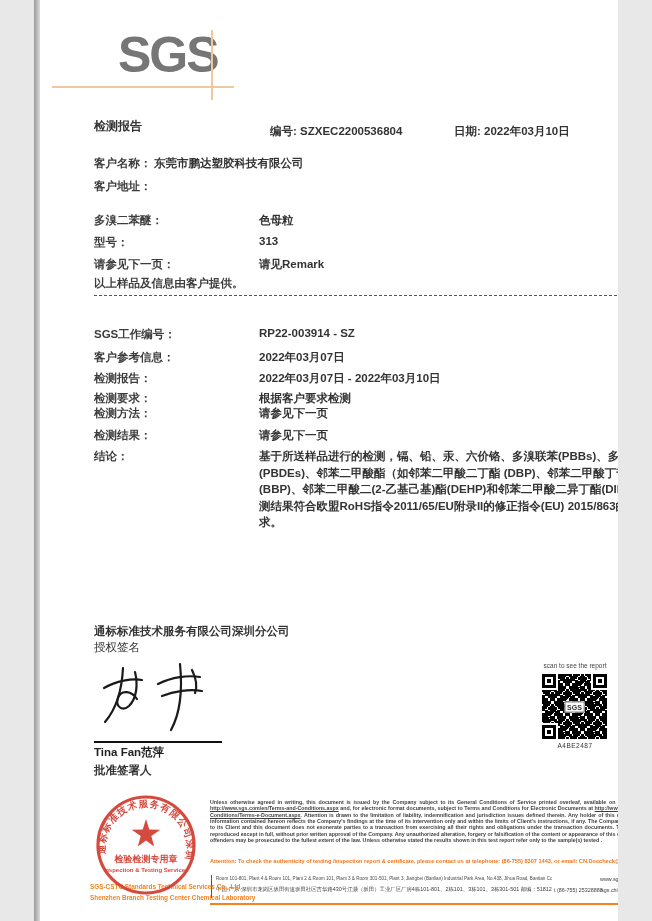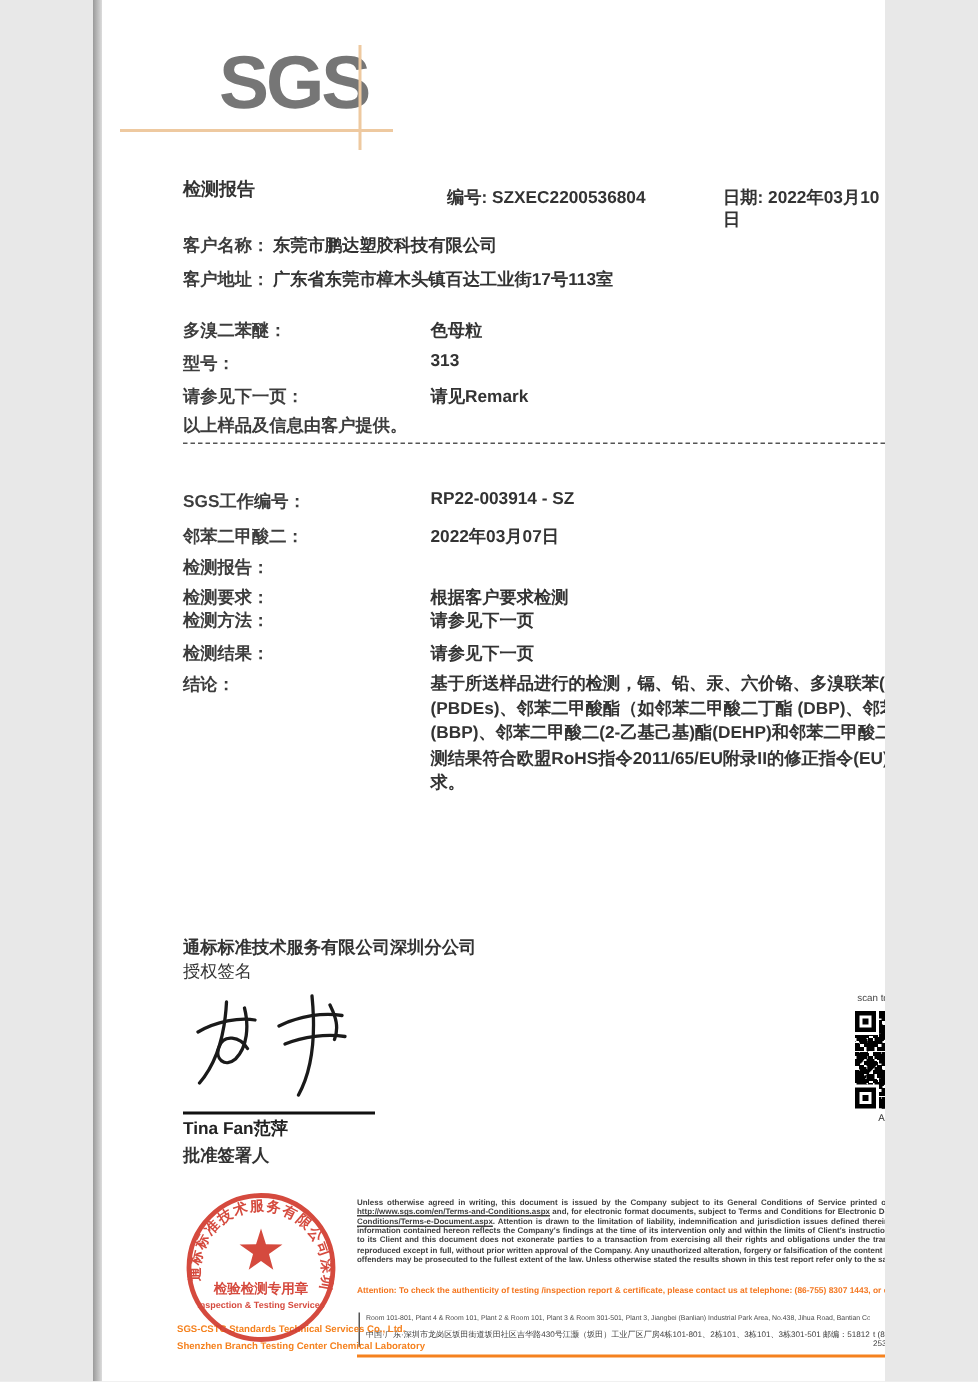--- a/index.html
+++ b/index.html
@@ -1,17 +1,17 @@
 <!DOCTYPE html>
 <html><head>
 <meta charset="utf-8">
 <style>
   html,body{margin:0;padding:0;background:#e8e8e8;}
   .page{
-    position:relative; width:528px; height:921px; background:#ffffff;
+    position:relative; width:584px; height:921px; background:#ffffff;
     font-family:"Liberation Sans","DejaVu Sans",sans-serif; color:#3a3a3a;
     overflow:hidden; margin:0 auto;
   }
   .abs{position:absolute;}
   .edge-strip{left:0;top:0;width:6px;height:921px;background:linear-gradient(to right,#9a9a9a,#dcdcdc);}
   
   .logo-text{left:84px;top:30px;font-size:50px;font-weight:700;color:#767676;letter-spacing:-2px;line-height:1;}
   .logo-hline{left:18px;top:86px;width:182px;height:2px;background:#eec9a0;}
   .logo-vline{left:177px;top:30px;width:2px;height:70px;background:#eec9a0;}
   
@@ -78,37 +78,37 @@
   <div class="abs logo-vline"></div>
 
   <div class="abs report-title">检测报告</div>
   <div class="abs hdr hdr-no"><span>编号:</span> <span>SZXEC2200536804</span></div>
   <div class="abs hdr hdr-date"><span>日期:</span> <span>2022年03月10日</span></div>
   <div class="abs hdr hdr-page">第1页,共7页</div>
 
   <div class="row-label lbl" style="top:156px">客户名称：</div>
   <div class="row-value val" style="left:120px;top:156px">东莞市鹏达塑胶科技有限公司</div>
   <div class="row-label lbl" style="top:179px">客户地址：</div>
-  <div class="row-value val" style="left:120px;top:179px">广东省东莞市樟木头镇百达工业街17号113室</div>
 
   <div class="row-label lbl" style="top:213px">多溴二苯醚：</div>
   <div class="row-value val" style="left:225px;top:213px">色母粒</div>
   <div class="row-label lbl" style="top:235px">型号：</div>
   <div class="row-value val" style="left:225px;top:235px">313</div>
   <div class="row-label lbl" style="top:257px">请参见下一页：</div>
   <div class="row-value val" style="left:225px;top:257px">请见Remark</div>
   <div class="row-label lbl" style="top:276px">以上样品及信息由客户提供。</div>
 
   <div class="abs dashed-sep"></div>
 
   <div class="row-label lbl" style="top:327px">SGS工作编号：</div>
   <div class="row-value val" style="left:225px;top:327px">RP22-003914 - SZ</div>
-  <div class="row-label lbl" style="top:350px">邻苯二甲酸二：</div>
+  <div class="row-label lbl" style="top:350px">客户参考信息：</div>
   <div class="row-value val" style="left:225px;top:350px">2022年03月07日</div>
   <div class="row-label lbl" style="top:371px">检测报告：</div>
+  <div class="row-value val" style="left:225px;top:371px">2022年03月07日 - 2022年03月10日</div>
   <div class="row-label lbl" style="top:391px">检测要求：</div>
   <div class="row-value val" style="left:225px;top:391px">根据客户要求检测</div>
   <div class="row-label lbl" style="top:406px">检测方法：</div>
   <div class="row-value val" style="left:225px;top:406px">请参见下一页</div>
   <div class="row-label lbl" style="top:428px">检测结果：</div>
   <div class="row-value val" style="left:225px;top:428px">请参见下一页</div>
 
   <div class="row-label lbl" style="top:449px">结论：</div>
   <div class="abs conclusion">基于所送样品进行的检测，镉、铅、汞、六价铬、多溴联苯(PBBs)、多溴二苯醚(PBDEs)、邻苯二甲酸酯（如邻苯二甲酸二丁酯 (DBP)、邻苯二甲酸丁苄酯(BBP)、邻苯二甲酸二(2-乙基己基)酯(DEHP)和邻苯二甲酸二异丁酯(DIBP)）的检测结果符合欧盟RoHS指令2011/65/EU附录II的修正指令(EU) 2015/863的限值要求。</div>
 

